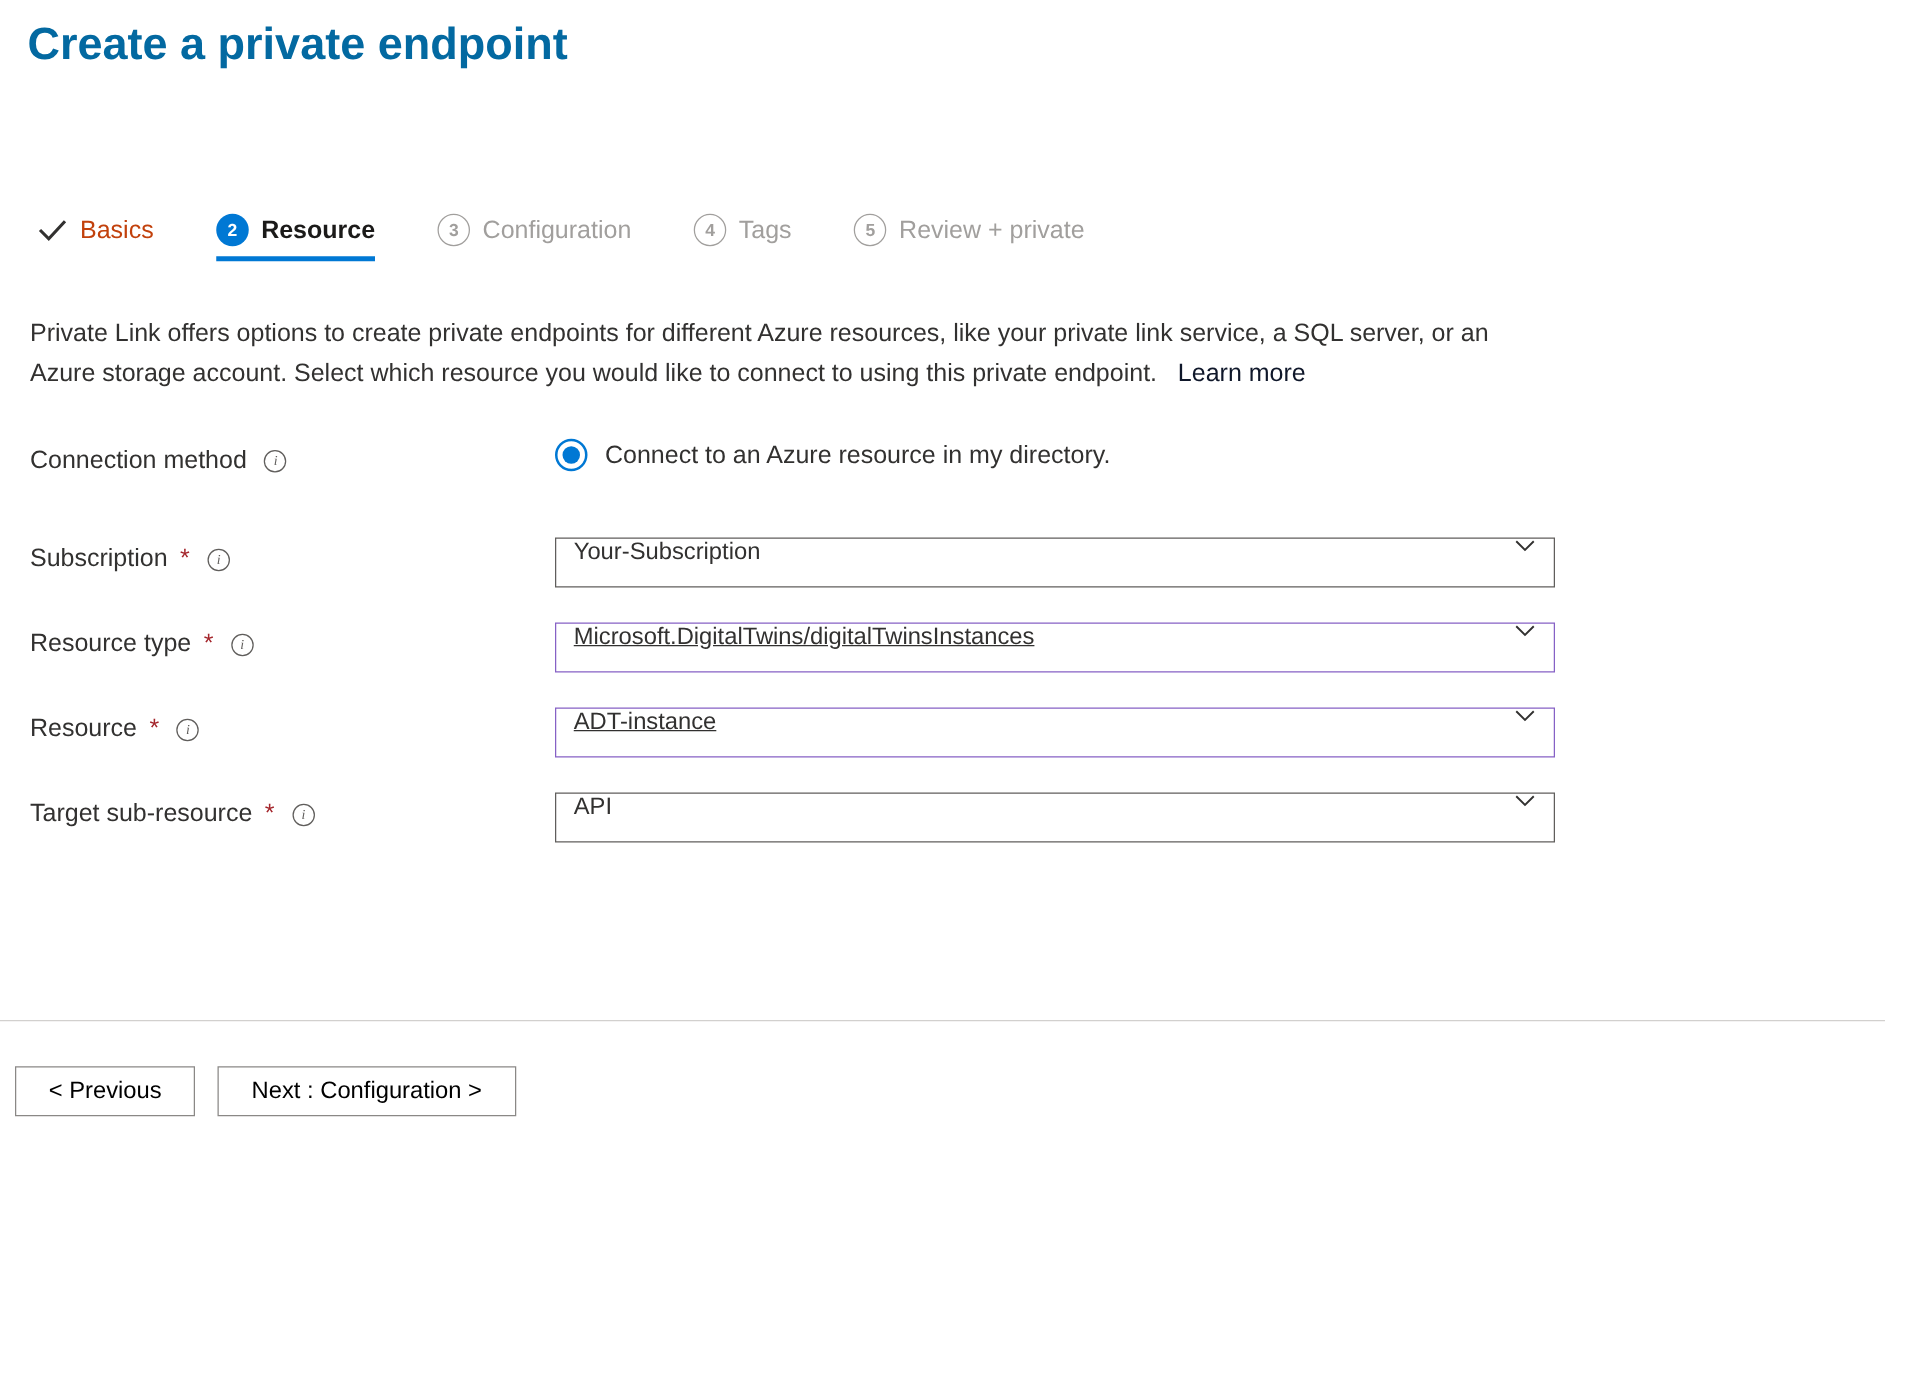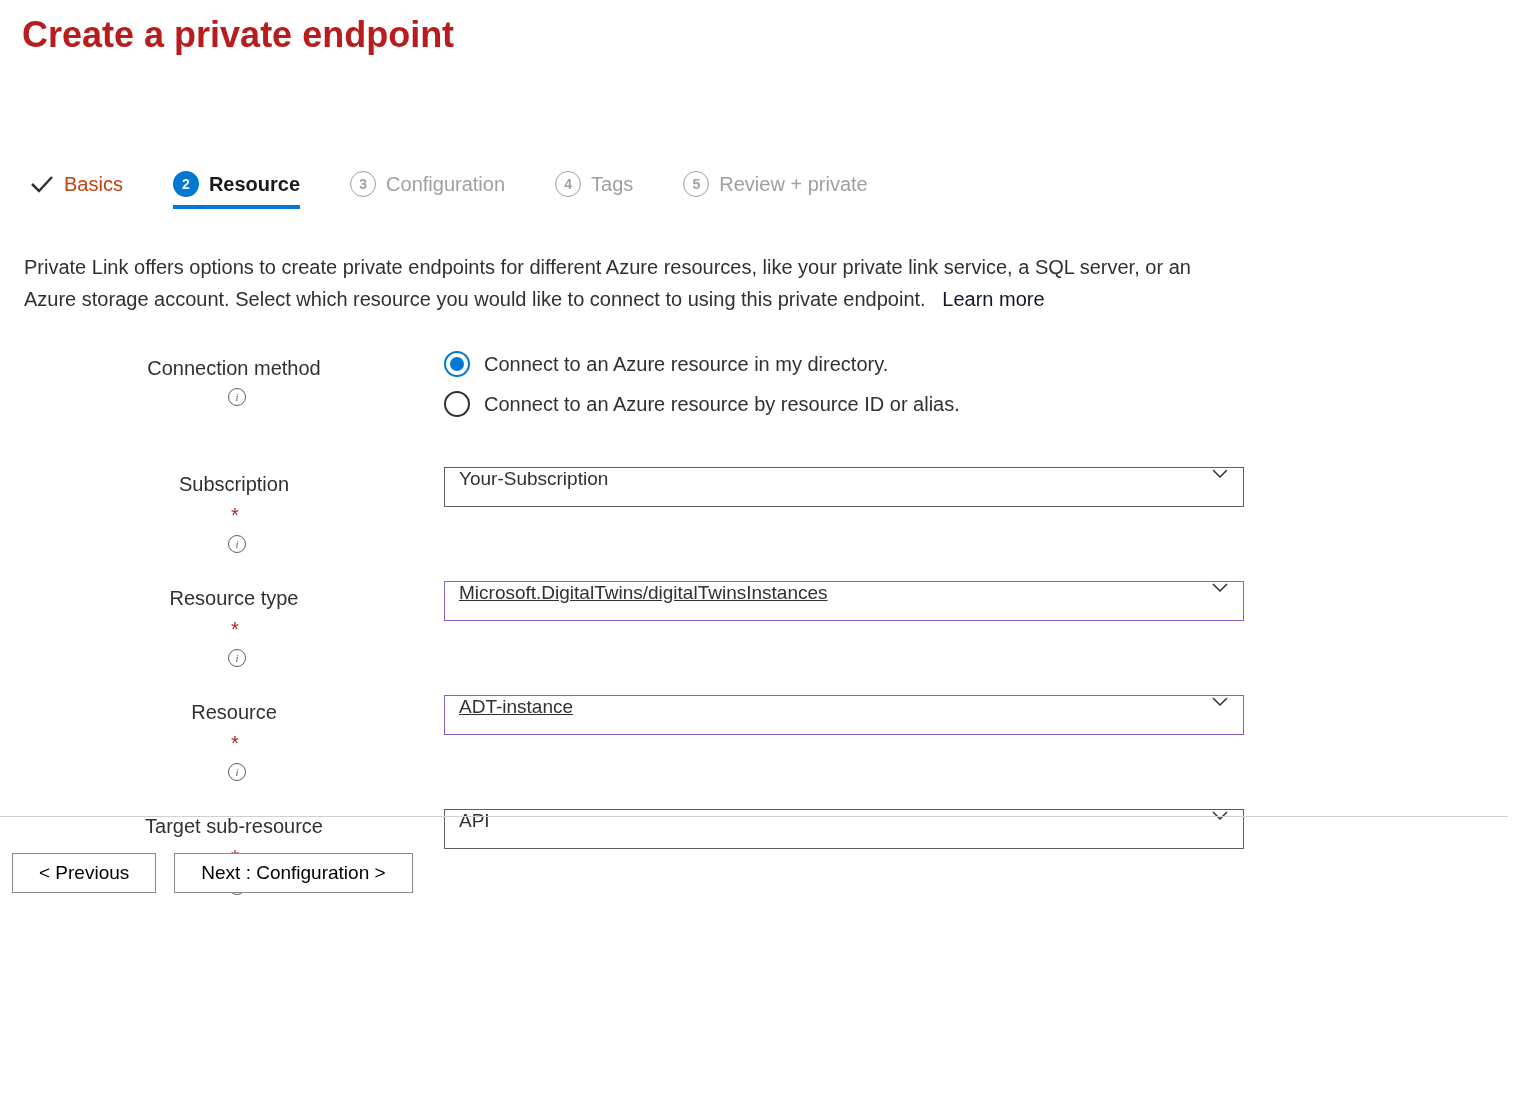--- a/index.html
+++ b/index.html
@@ -8,21 +8,21 @@
     background: #ffffff;
     color: #323130;
     width: 1524px;
     height: 1098px;
     position: relative;
     font-size: 19px;
   }
   .page-title {
     font-size: 36px;
     font-weight: 600;
-    color: #b91c1c;
+    color: #0369a1;
     padding: 14px 0 0 22px;
   }
   .tabs {
     display: flex;
     align-items: center;
     gap: 50px;
     padding: 115px 0 0 30px;
   }
   .tab {
     display: flex;
@@ -66,21 +66,20 @@
     align-items: flex-start;
     margin-bottom: 28px;
   }
   .form-label {
     width: 420px;
     display: flex;
     align-items: center;
     gap: 8px;
     font-size: 20px;
     padding-top: 6px;
-    flex-direction: column;
   }
   .required { color: #a4262c; margin-left: 2px; }
   .info-icon {
     width: 18px; height: 18px;
     border: 1px solid #605e5c;
     border-radius: 50%;
     display: inline-flex;
     align-items: center;
     justify-content: center;
     font-size: 11px;
@@ -184,24 +183,20 @@
   <div class="form-row">
     <div class="form-label">
       <span>Connection method</span>
       <span class="info-icon">i</span>
     </div>
     <div class="radio-group">
       <label class="radio-option">
         <span class="radio selected"></span>
         <span>Connect to an Azure resource in my directory.</span>
       </label>
-      <label class="radio-option">
-        <span class="radio"></span>
-        <span>Connect to an Azure resource by resource ID or alias.</span>
-      </label>
     </div>
   </div>
 
   <div style="height:22px"></div>
 
   <div class="form-row">
     <div class="form-label">
       <span>Subscription</span>
       <span class="required">*</span>
       <span class="info-icon">i</span>

